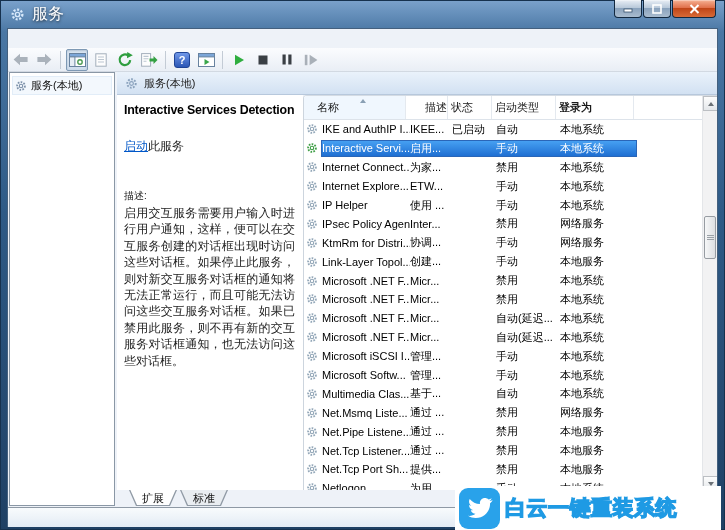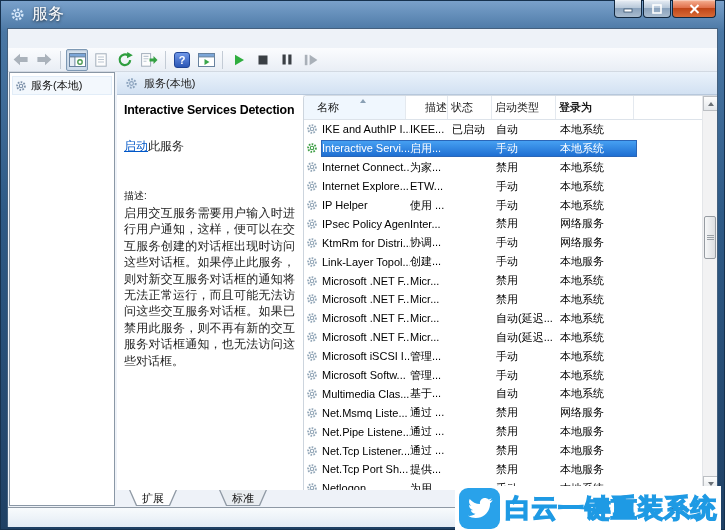--- a/index.html
+++ b/index.html
@@ -66,32 +66,32 @@
   
   .vscroll{position:absolute;right:0;top:0;width:15px;height:395px;background:#f2f2f3;border-left:1px solid #e4e6e9;}
   .sbtn{position:absolute;left:0;width:15px;height:15px;background:linear-gradient(180deg,#fdfdfd,#e4e7ea);border:1px solid #bcbfc3;display:flex;align-items:center;justify-content:center;}
   .sb-up{top:0;}.sb-down{bottom:0;}
   .tri-up{width:0;height:0;border-left:3.5px solid transparent;border-right:3.5px solid transparent;border-bottom:4.5px solid #6b7176;}
   .tri-down{width:0;height:0;border-left:3.5px solid transparent;border-right:3.5px solid transparent;border-top:4.5px solid #6b7176;}
   .sthumb{position:absolute;left:1px;top:120px;width:12px;height:43px;border:1px solid #979ca2;border-radius:2px;
     background:linear-gradient(90deg,#f6f7f8,#dddfe2);display:flex;align-items:center;justify-content:center;}
   .grip{width:7px;height:5px;background:repeating-linear-gradient(180deg,#9aa0a6 0,#9aa0a6 1px,transparent 1px,transparent 2px);}
   
-  .tabsbar{position:absolute;left:117px;top:490px;width:600px;height:17px;display:flex;align-items:stretch;padding-left:12px;background:#eef2f8;gap:39px;}
+  .tabsbar{position:absolute;left:117px;top:490px;width:600px;height:17px;display:flex;align-items:stretch;padding-left:12px;background:#eef2f8;}
   .tab{position:relative;height:16px;padding:0 13px;margin-right:3px;font-size:11px;display:inline-flex;align-items:center;
     clip-path:polygon(0 0,100% 0,calc(100% - 7px) 100%,7px 100%);background:#8f99a4;}
   .tab .tab-face{position:absolute;inset:0;clip-path:polygon(1.4px 0,calc(100% - 1.4px) 0,calc(100% - 8px) calc(100% - 1px),8px calc(100% - 1px));background:#fff;}
   .tab.inactive .tab-face{background:#e9edf1;}
   .tab .tab-label{position:relative;z-index:1;color:#111;}
   .statusbar{position:absolute;left:8px;top:507px;width:709px;height:20px;background:linear-gradient(180deg,#f8fbfd,#e3ebf4);border-top:1px solid #8e99a5;}
   
   .watermark{position:absolute;left:455px;top:486px;width:266px;height:44px;background:#fff;display:flex;align-items:center;z-index:50;}
   .wm-logo{width:41px;height:41px;border-radius:9px;background:#29a2ea;flex:none;margin-left:4px;display:flex;align-items:center;justify-content:center;}
   .wm-text{margin-left:5px;display:flex;flex-direction:column;}
-  .wm-title{font-size:26px;font-weight:bold;line-height:24px;letter-spacing:0.5px;white-space:nowrap;
+  .wm-title{font-size:21px;font-weight:bold;line-height:24px;letter-spacing:0.5px;white-space:nowrap;
     color:#7f1d1d;-webkit-text-stroke:1.4px #1e9ae4;text-stroke:1.4px #1e9ae4;}
   .wm-url{margin-top:2px;font-size:10.5px;font-weight:bold;color:#2aa0e6;letter-spacing:2.6px;white-space:nowrap;}
 </style>
 </head>
 <body>
 
 <div class="screen">
 
   <div class="titlebar">
     <span class="title-icon">

